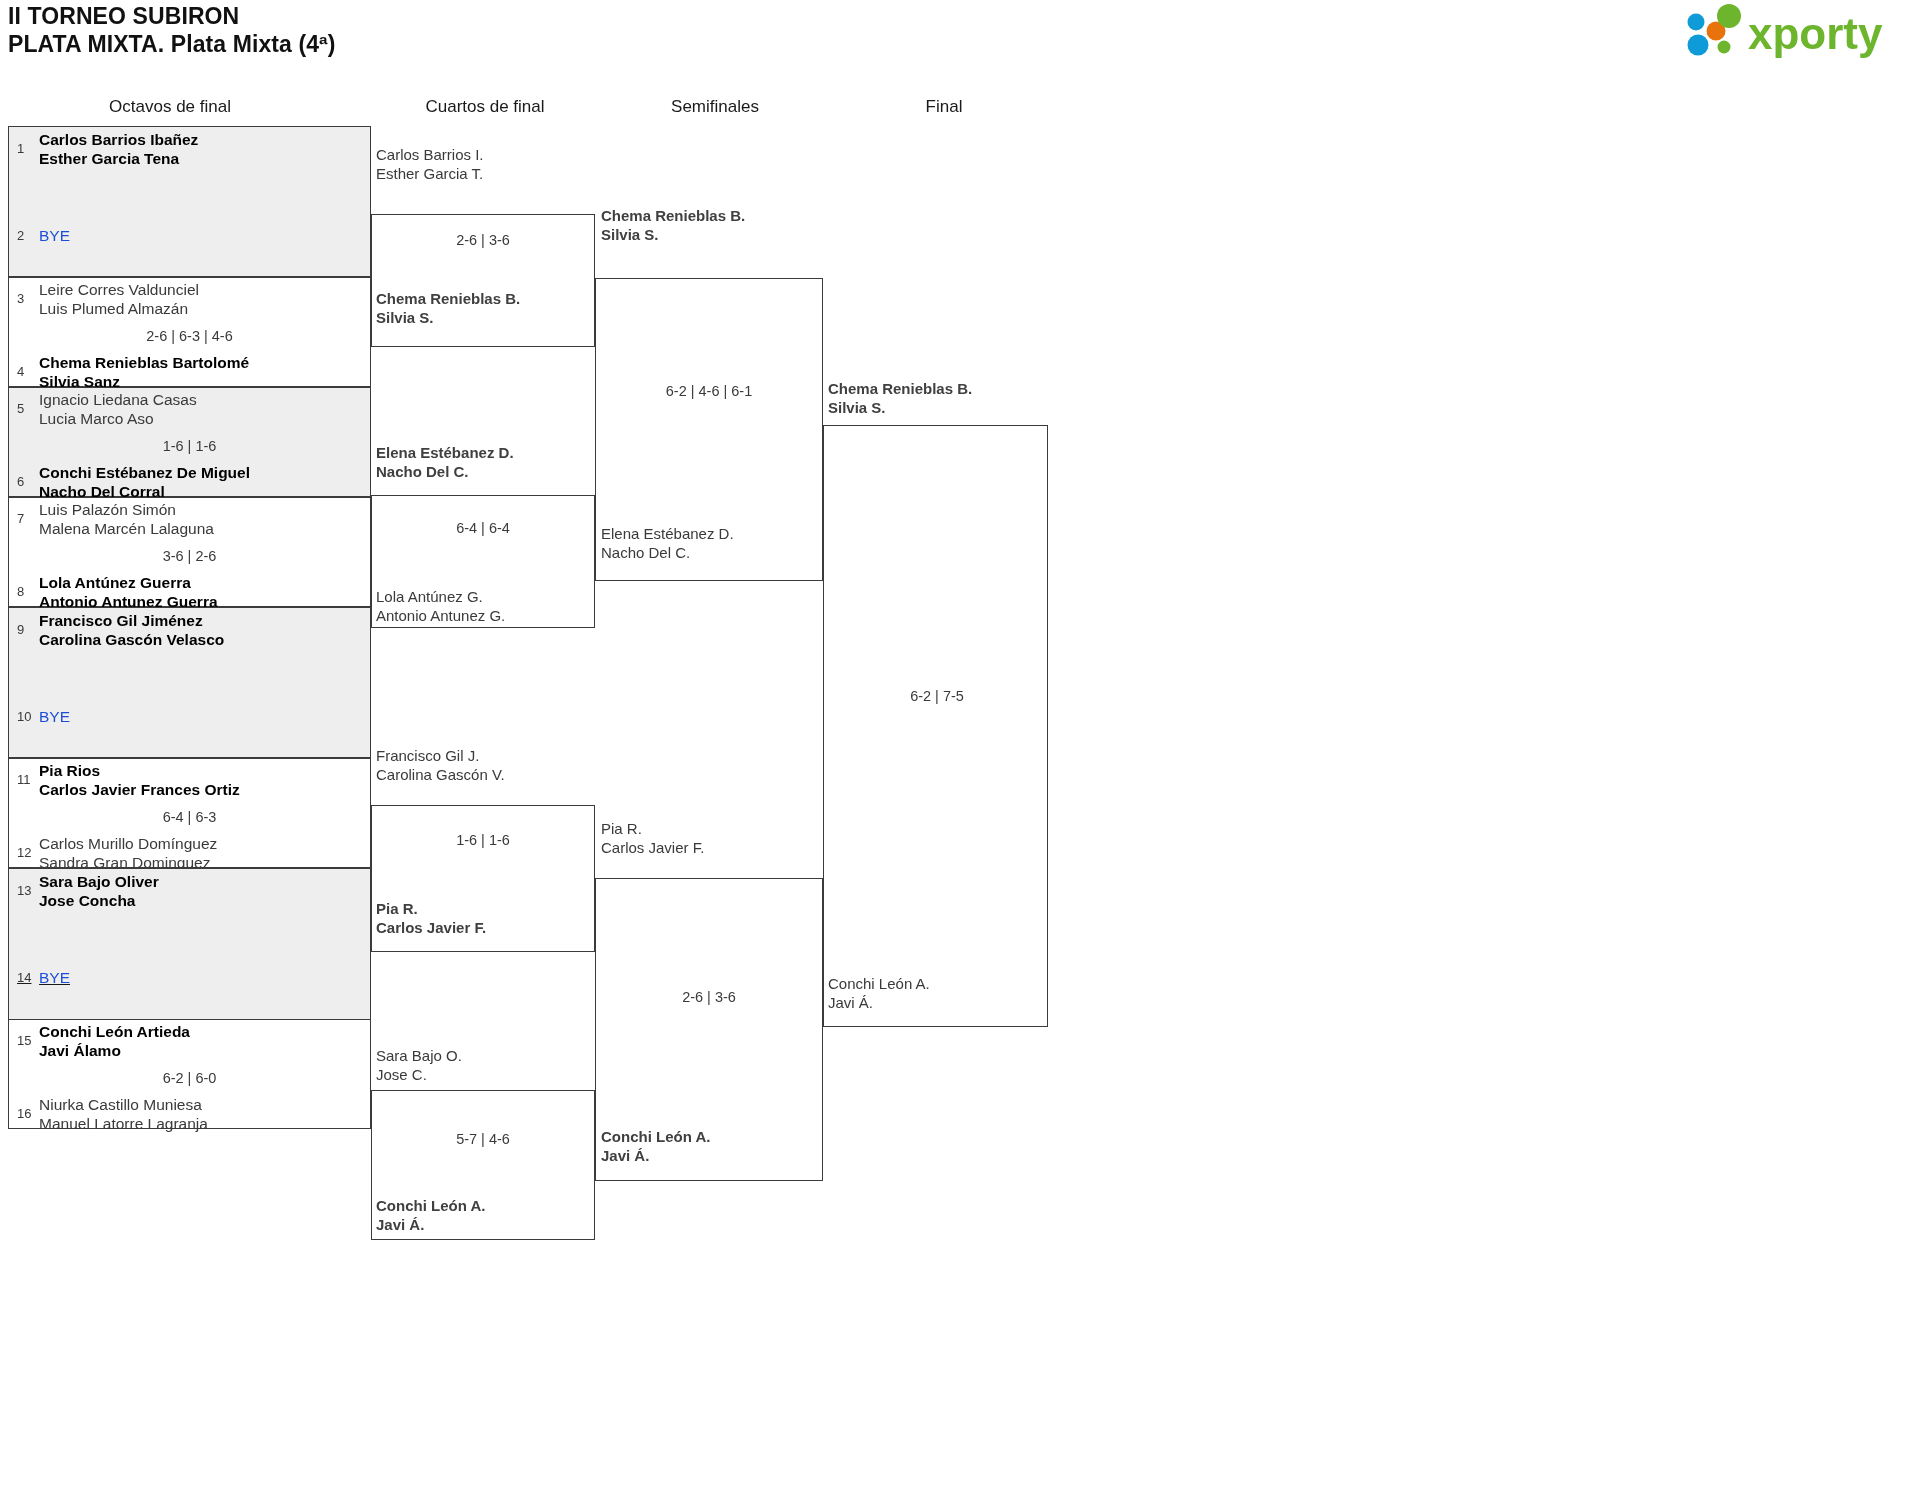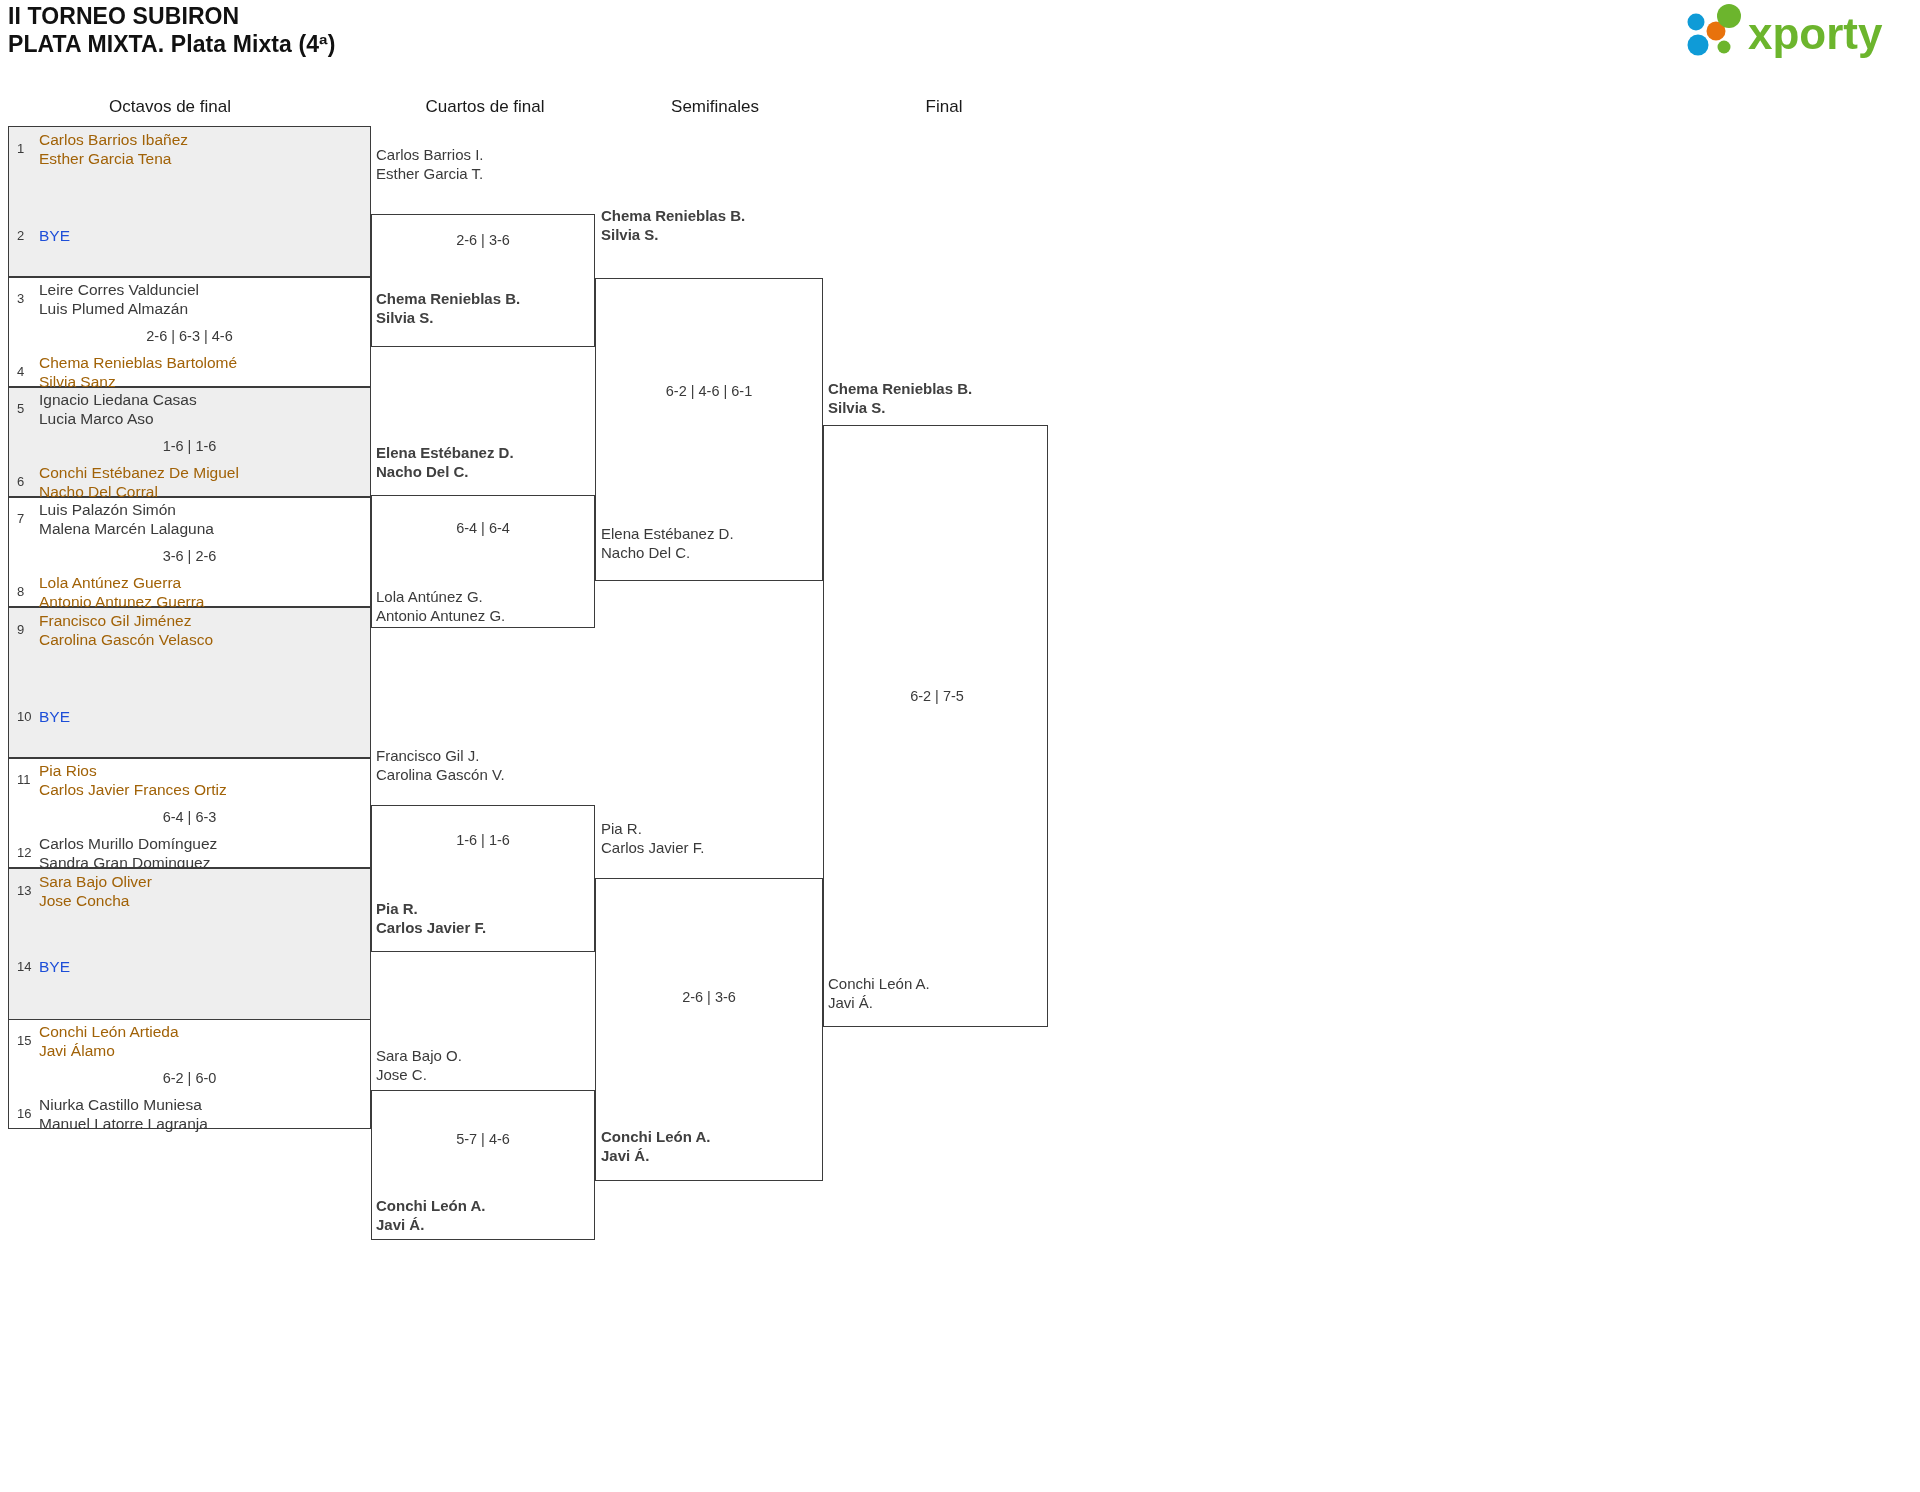--- a/index.html
+++ b/index.html
@@ -30,21 +30,21 @@
   }
 
   
   .r16-block { position:absolute; left:8px; width:363px; border:1px solid #3b3b3b; }
   .r16-block.shaded { background:#eeeeee; }
   .r16-block.plain  { background:#ffffff; }
 
   .r16-team { position:absolute; left:0; width:100%; padding-left:8px; display:flex; align-items:flex-start; }
   .r16-seed { width:22px; flex:0 0 22px; font-size:13px; color:#3a3a3a; text-align:left; padding-top:10px; }
   .r16-names { font-size:15.5px; line-height:18.5px; color:#3a3a3a; }
-  .r16-names.win { font-weight:400; color:#a16207; }
+  .r16-names.win { font-weight:700; color:#000000; }
   .r16-names .nm { display:block; white-space:nowrap; }
   .r16-bye { font-size:15.5px; line-height:18.5px; color:#1d4ed8; }
 
   .r16-score {
     position:absolute; width:100%; text-align:center; font-size:14.5px;
     color:#3a3a3a; left:0;
   }
 
   
   .bracket-box {
@@ -191,21 +191,21 @@
 
 <div class="r16-block shaded" style="top:868px; height:188px;">
   <div class="r16-team" style="top:4px;">
     <div class="r16-seed">13</div>
     <div class="r16-names win">
       <span class="nm">Sara Bajo Oliver</span>
       <span class="nm">Jose Concha</span>
     </div>
   </div>
   <div class="r16-score" style="top:63px;"></div>
-  <div class="r16-team" style="top:80px;">
+  <div class="r16-team" style="top:91px;text-decoration:underline;">
     <div class="r16-seed">14</div>
     <div class="r16-bye" style="padding-top:9px;">BYE</div>
   </div>
 </div>
 
 <div class="r16-block plain" style="top:1019px; height:110px;">
   <div class="r16-team" style="top:3px;">
     <div class="r16-seed">15</div>
     <div class="r16-names win">
       <span class="nm">Conchi León Artieda</span>

